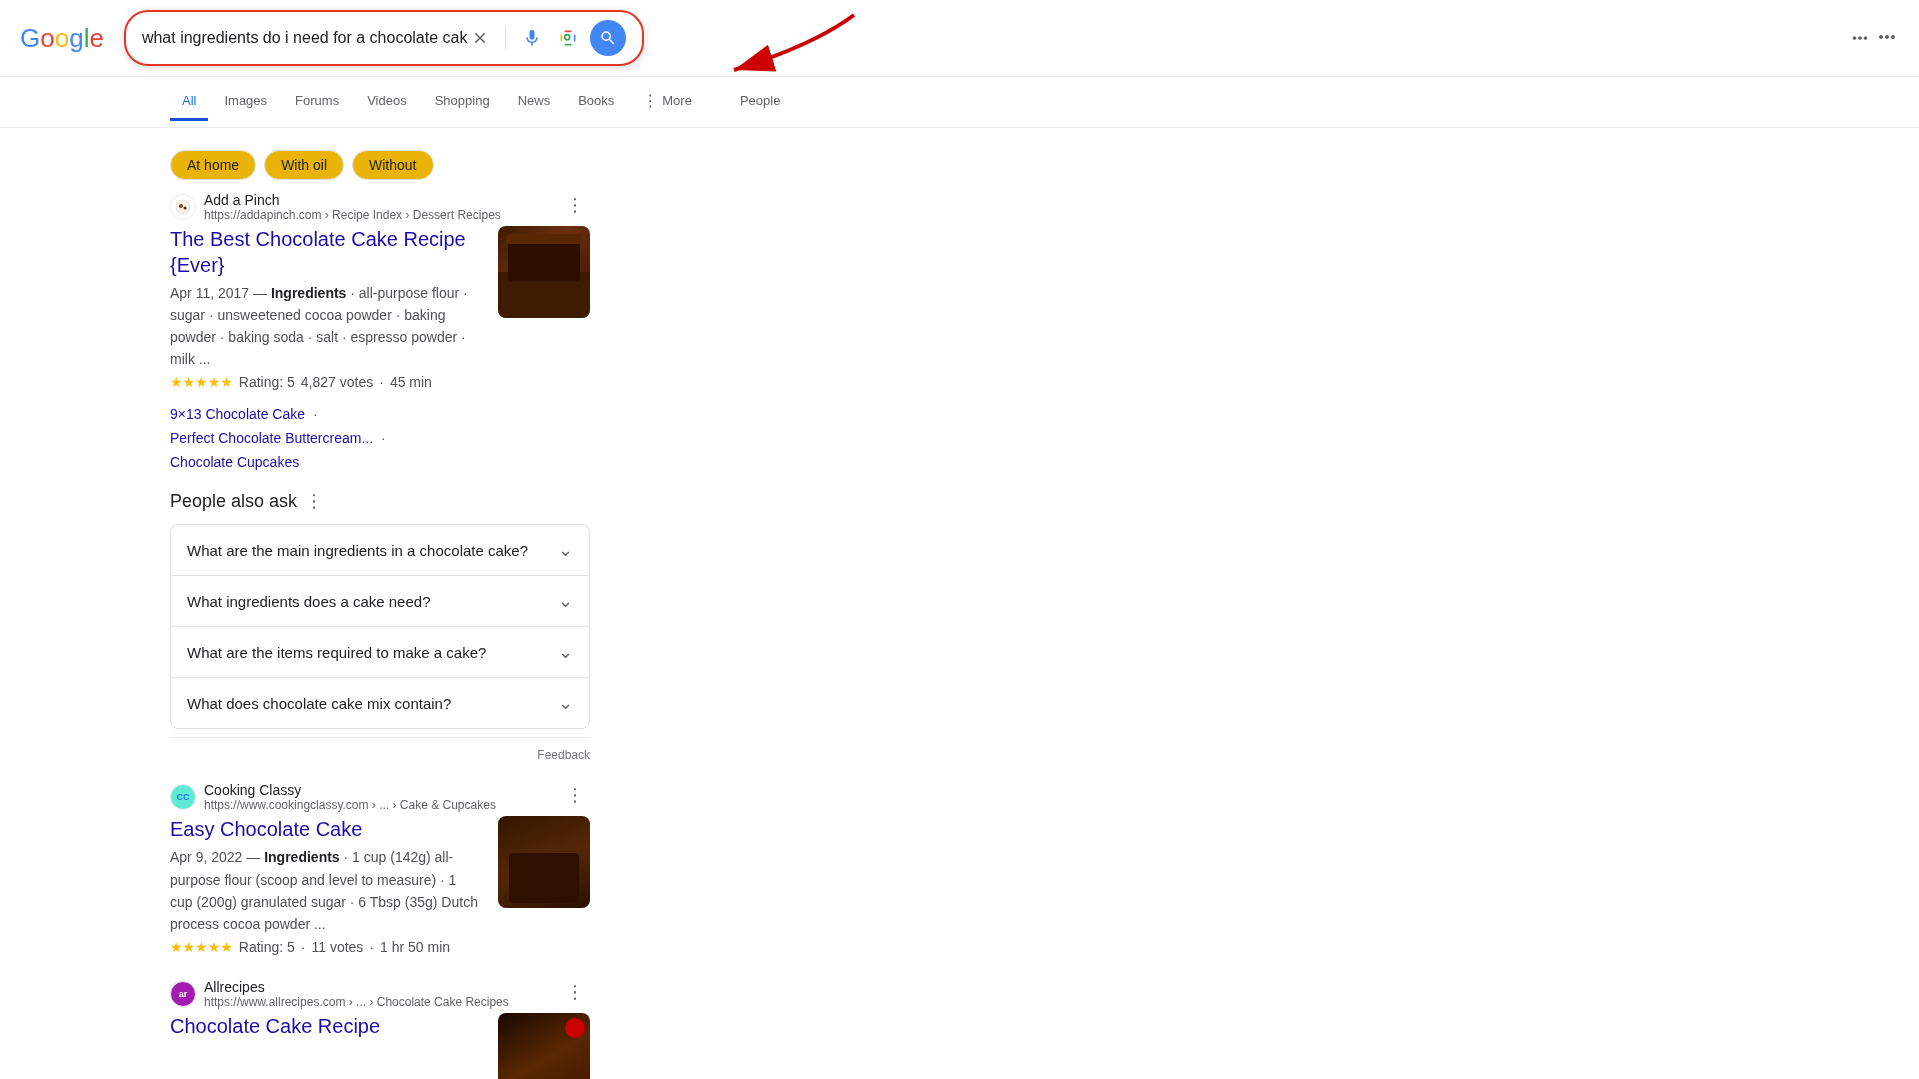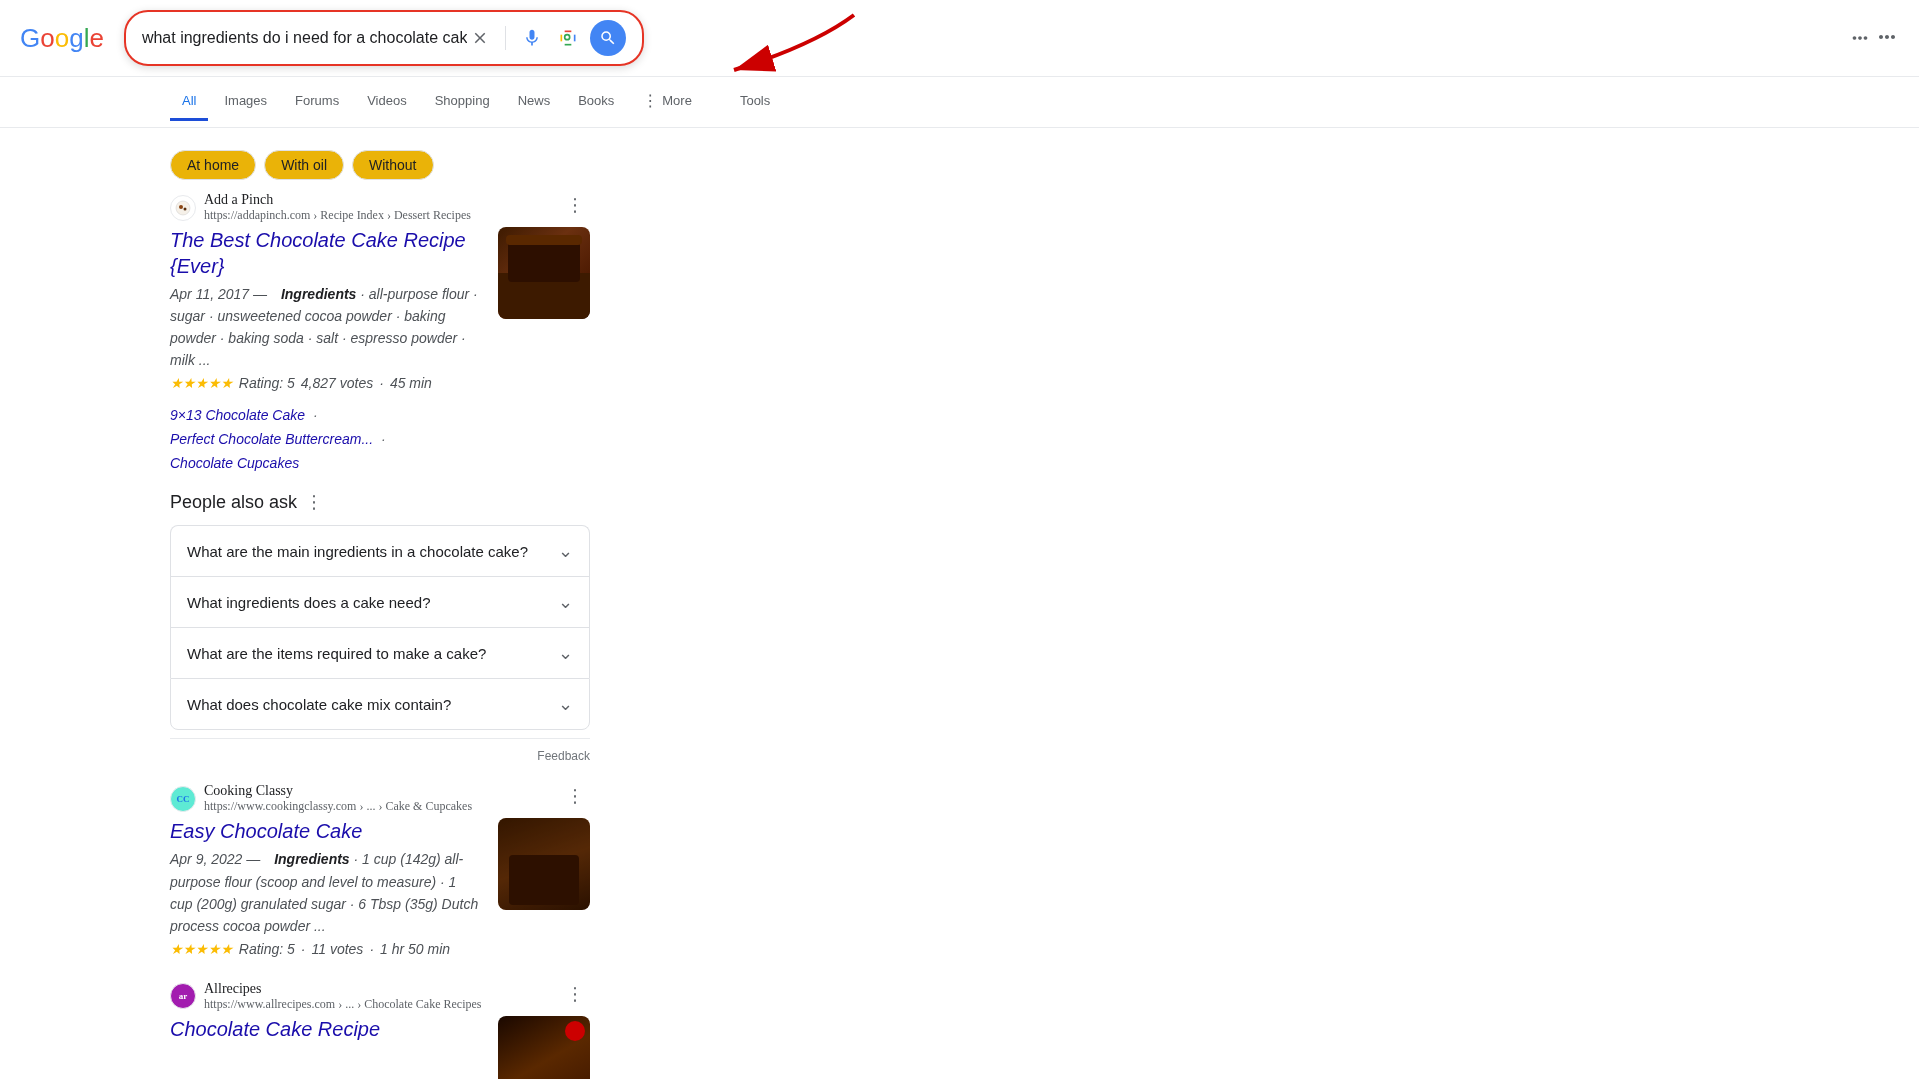--- a/index.html
+++ b/index.html
@@ -41,34 +41,34 @@
     
     .chips { display: flex; gap: 8px; margin: 12px 0; flex-wrap: wrap; }
     .chip {
       border: 1px solid #dfe1e5; border-radius: 20px; padding: 6px 16px;
       font-size: 14px; color: #202124; cursor: pointer; background: #eab308;
     }
 
     
     .result-item { margin-bottom: 20px; }
     .result-header { display: flex; align-items: flex-start; justify-content: space-between; margin-bottom: 4px; }
-    .result-source { display: flex; align-items: center; gap: 8px; font-family: Liberation Serif, serif; }
+    .result-source { display: flex; align-items: center; gap: 8px; }
     .favicon {
       width: 26px; height: 26px; border-radius: 50%; background: #f8f9fa;
       border: 1px solid #e8eaed; display: flex; align-items: center; justify-content: center;
       font-size: 10px; font-weight: bold;
     }
     .source-info { display: flex; flex-direction: column; }
     .source-name { font-size: 14px; color: #202124; font-weight: 500; }
     .source-url { font-size: 12px; color: #5f6368; }
     .result-content { display: flex; justify-content: space-between; align-items: flex-start; }
-    .result-text { flex: 1; margin-right: 16px; font-style: italic; }
+    .result-text { flex: 1; margin-right: 16px; }
     .result-title { font-size: 20px; color: #1a0dab; text-decoration: none; line-height: 1.3; }
     .result-description { font-size: 14px; color: #4d5156; line-height: 1.58; margin: 4px 0; }
-    .result-description .bold { font-weight: bold; color: #202124; margin-left: 10px; }
+    .result-description .bold { font-weight: bold; color: #202124; }
     .result-rating { display: flex; align-items: center; gap: 6px; font-size: 14px; color: #4d5156; margin: 4px 0; }
     .stars { color: #fbbc04; font-size: 14px; }
     .result-links { display: flex; gap: 8px; flex-wrap: wrap; margin-top: 16px; }
     .result-link { font-size: 14px; color: #1a0dab; text-decoration: none; }
     .result-link-sep { color: #5f6368; }
     .result-thumb {
       width: 92px; height: 92px; border-radius: 8px; overflow: hidden;
       background: #8B4513;
       flex-shrink: 0;
     }
@@ -188,21 +188,21 @@
     <span>News</span>
   </a>
   <a class="nav-tab" href="#">
     <span>Books</span>
   </a>
   <a class="nav-tab" href="#">
     <span style="font-size:16px;">⋮</span>
     <span>More</span>
   </a>
   <a class="nav-tab" href="#" style="margin-left:20px;">
-    <span>Tools</span>
+    <span>People</span>
   </a>
 </nav>
 
 <div class="main">
   <div class="results">
 
     <div class="chips">
       <button class="chip">At home</button>
       <button class="chip">With oil</button>
       <button class="chip">Without</button>

